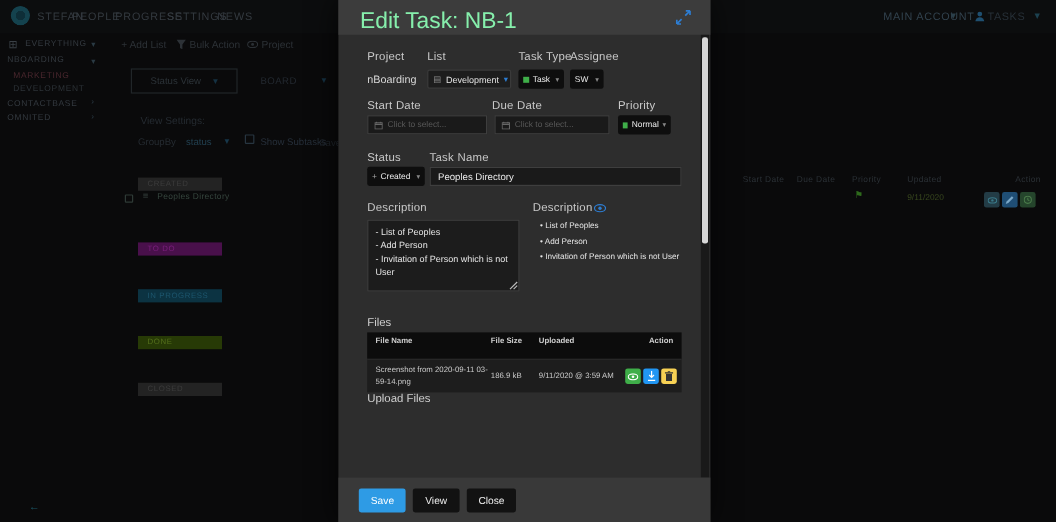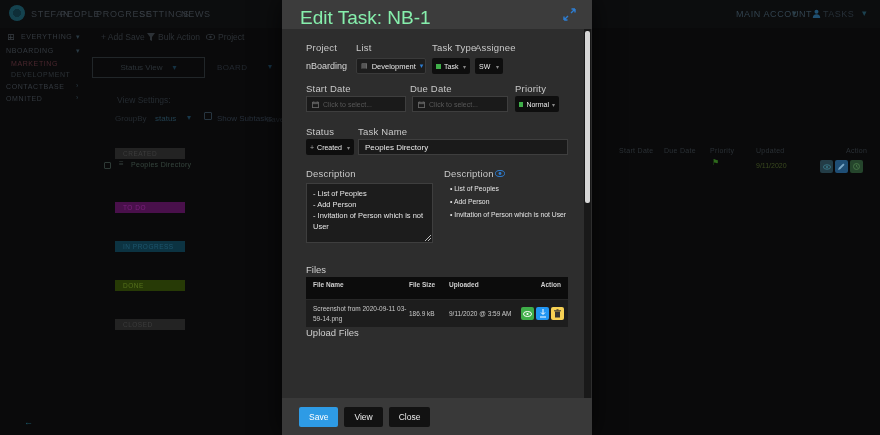--- a/index.html
+++ b/index.html
@@ -19,21 +19,21 @@
   .user-name { left:823px; top:9px; font-size:9px; letter-spacing:.5px; color:#273038; }
   .nav-caret-right { left:862px; top:8px; font-size:9px; color:#1c4150; }
 
   
   .sb { font-size:7px; letter-spacing:.6px; color:#343a40; }
   .sb-chev { font-size:7px; color:#2a3a44; }
   .sb-grid-icon { left:7px; top:32px; font-size:9px; color:#3a4046; }
 
   
   .tb { font-size:8.5px; color:#2c3136; }
-  .svbox { left:92px; top:57px; width:113px; height:21px; border:1px solid #212629;
+  .svbox { left:109px; top:57px; width:89px; height:21px; border:1px solid #212629;
     display:flex; align-items:center; justify-content:center; gap:10px; }
   .svbox span { font-size:8px; color:#2c3338; }
   .svbox .car { color:#153243; }
   .board-dd { left:217px; top:63px; font-size:8px; color:#232930; letter-spacing:.4px; }
   .board-car { left:268px; top:62px; font-size:8px; color:#153243; }
   .vset { left:117px; top:95px; font-size:8.5px; color:#252b31;text-align:center; }
   .gb-label { left:115px; top:114px; font-size:8px; color:#252b31; }
   .gb-val { left:155px; top:114px; font-size:8px; color:#224050; }
   .gb-car { left:187px; top:113px; font-size:8px; color:#17374a; }
   .subt-cb { left:204px; top:112px; width:8px; height:8px; border:1px solid #273540; border-radius:1px; }
@@ -169,21 +169,21 @@
   <span class="abs sb" style="left:11px; top:71px; color:#2c3237;">DEVELOPMENT</span>
 
   <span class="abs sb" style="left:6px; top:83px;">CONTACTBASE</span>
   <span class="abs sb-chev" style="left:76px; top:82px;">›</span>
 
   <span class="abs sb" style="left:6px; top:95px;">OMNITED</span>
   <span class="abs sb-chev" style="left:76px; top:94px;">›</span>
 
   <span class="abs collapse-arrow">←</span>
 
-  <span class="abs tb" style="left:101px; top:32px;">+ Add Save</span>
+  <span class="abs tb" style="left:101px; top:32px;">+ Add List</span>
   <svg class="abs" style="left:147px; top:33px;" width="8" height="8" viewBox="0 0 8 8">
     <path d="M0 0 H8 L5 4 V8 L3 7 V4 Z" fill="#2c3136"></path>
   </svg>
   <span class="abs tb" style="left:158px; top:32px;">Bulk Action</span>
   <svg class="abs" style="left:206px; top:34px;" width="9" height="6" viewBox="0 0 9 6">
     <ellipse cx="4.5" cy="3" rx="4.2" ry="2.7" fill="none" stroke="#2c3136"></ellipse>
       <circle cx="4.5" cy="3" r="1.2" fill="#2c3136"></circle>
   </svg>
   <span class="abs tb" style="left:218px; top:32px;">Project</span>
 

